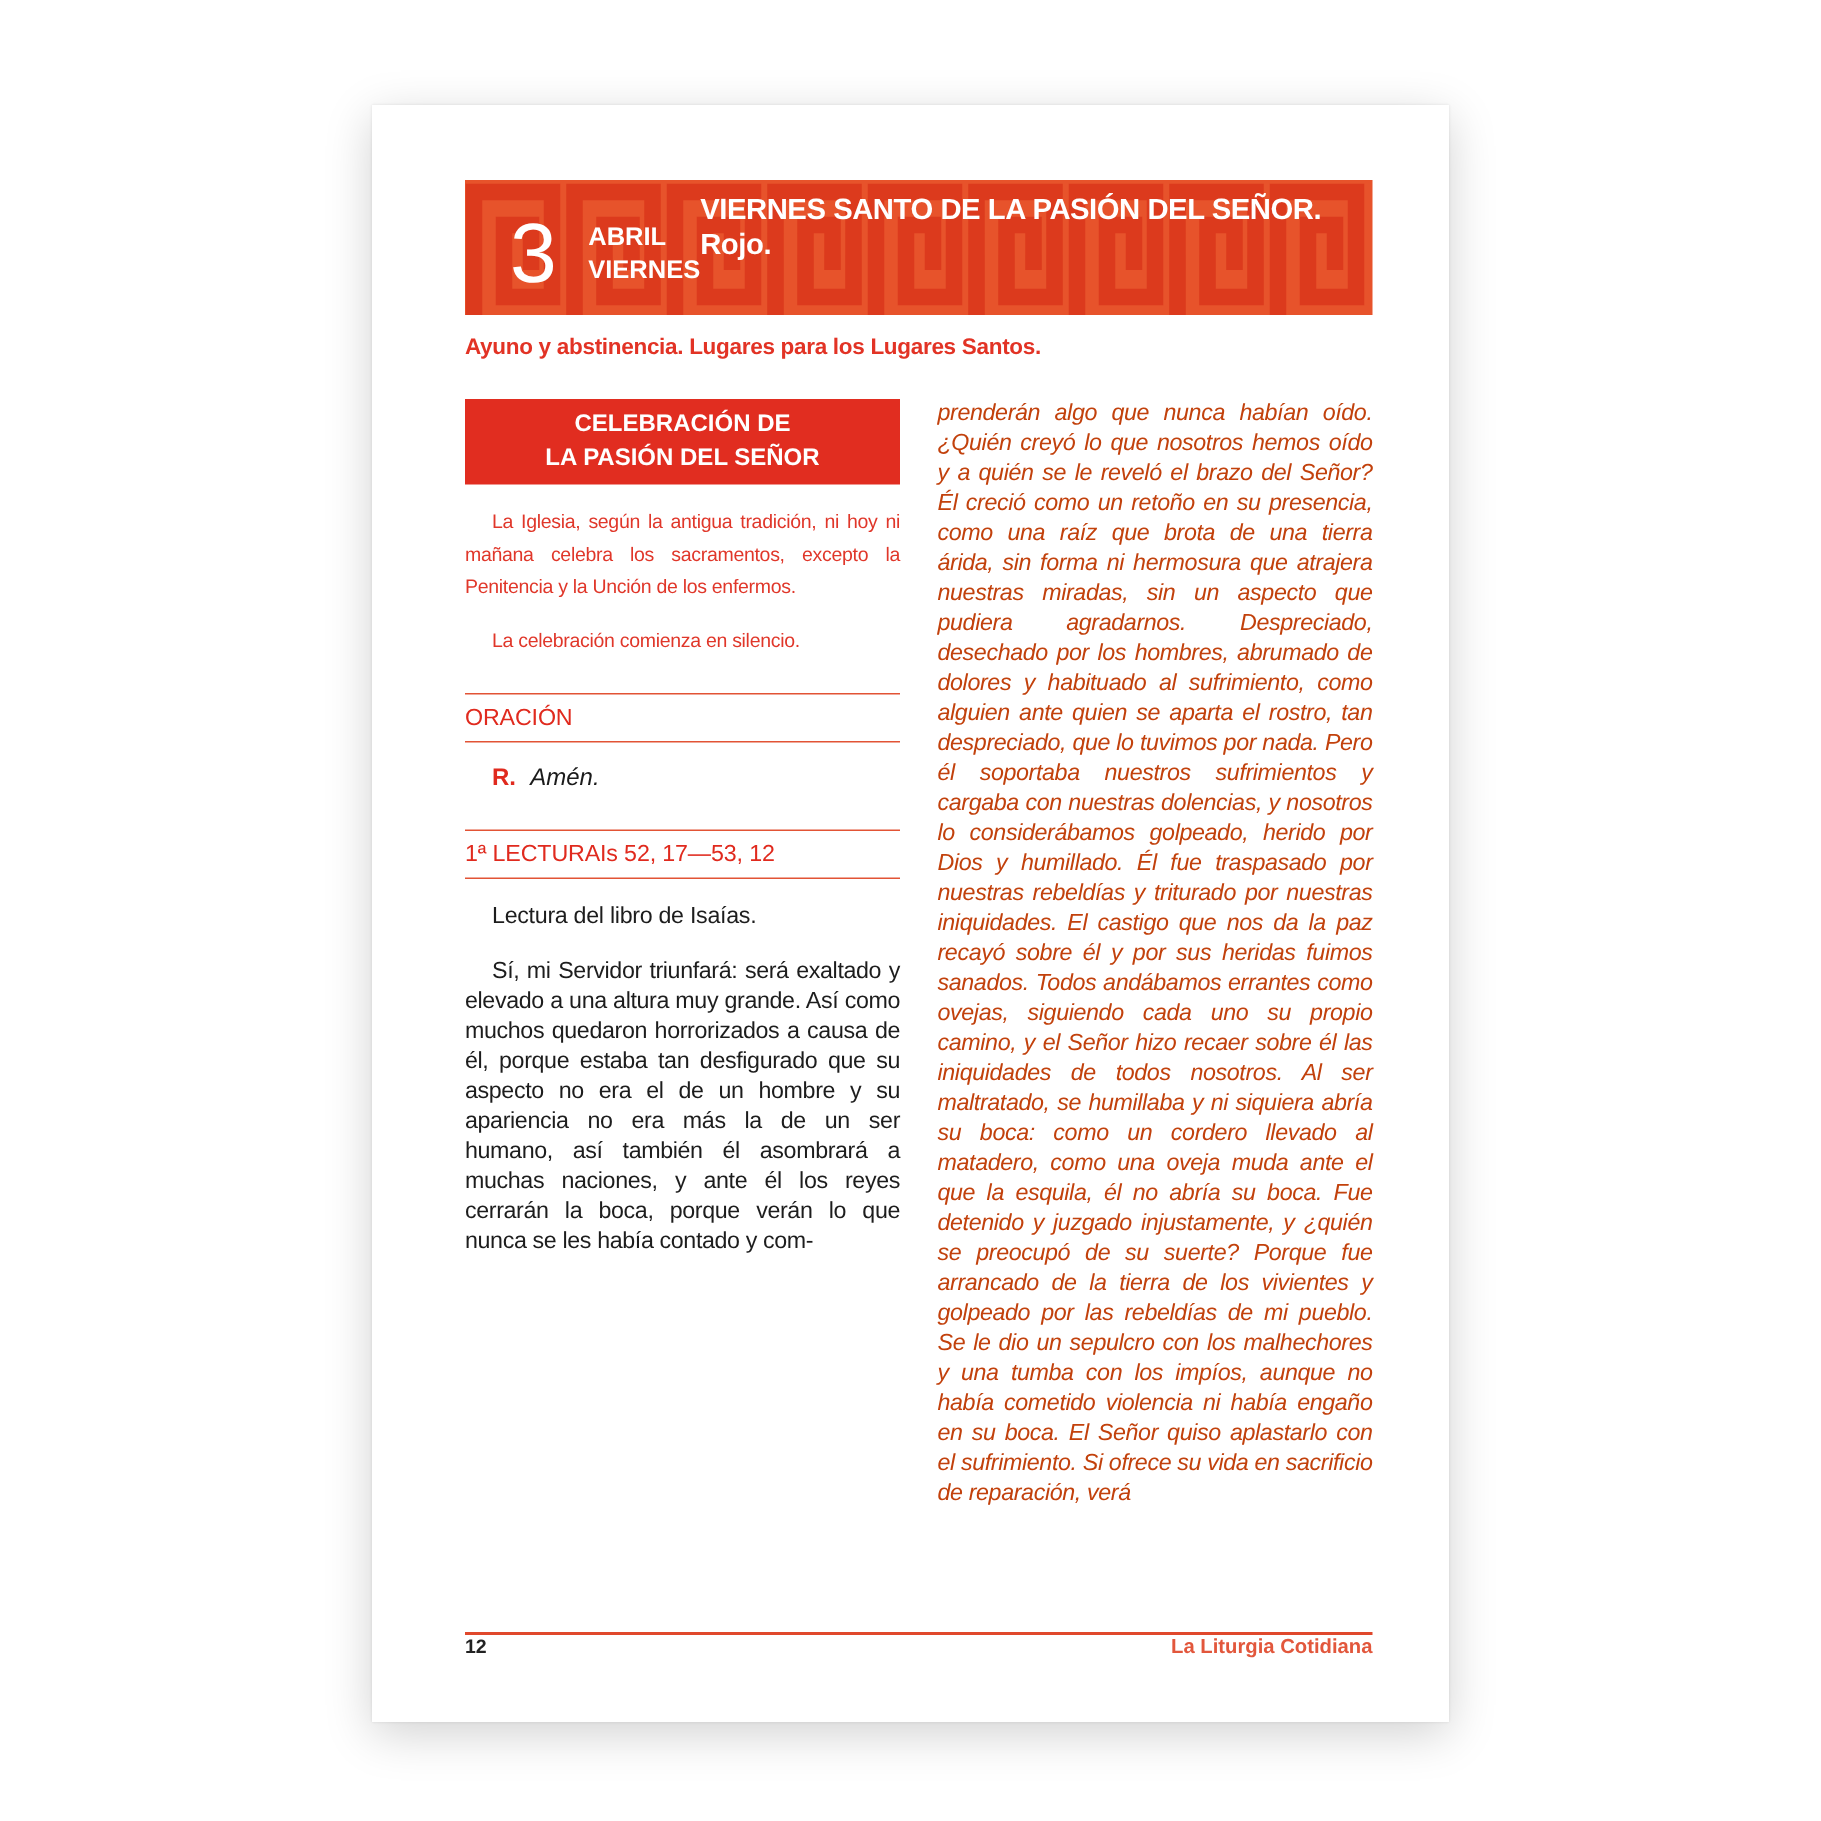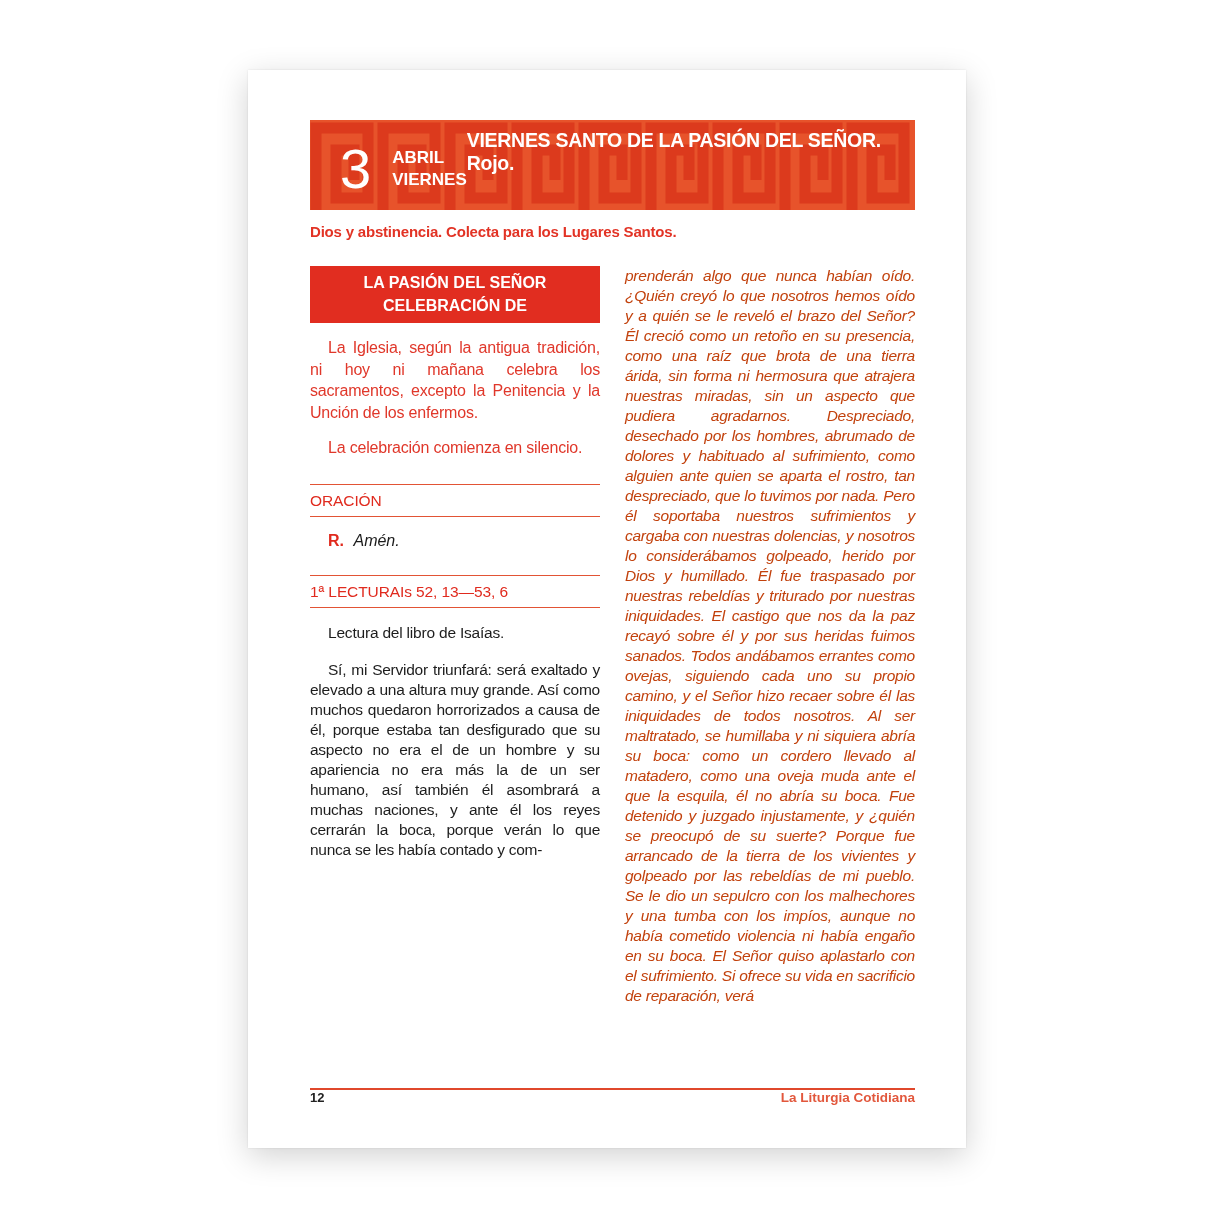--- a/index.html
+++ b/index.html
@@ -39,21 +39,21 @@
 
   
   .columns { display:flex; gap:25px; margin-top:26px; }
   .col { width:290px; }
 
   .section-box {
     background:#e12d20; color:#ffffff; font-weight:bold; text-align:center;
     font-size:16px; line-height:23px; padding:5px 4px 6px;
   }
 
-  .rubric { color:#e0372a; font-size:16px; line-height:21.5px; text-align:justify;
+  .rubric { color:#e0372a; font-size:13px; line-height:21.5px; text-align:justify;
             text-indent:18px; margin-top:14px; letter-spacing:-0.2px; }
 
   .rule-heading {
     margin-top:25px; border-top:1.5px solid #e25335; border-bottom:1.5px solid #e25335;
     padding:7px 0 6px; color:#e02a1e; font-weight:normal; font-size:15.5px;
     display:flex; justify-content:flex-start; letter-spacing:-0.1px;
   }
 
   .prayer { margin-top:16px; color:#1b1b1b; font-weight:bold; font-size:16px;
             line-height:22px; text-align:justify; text-indent:18px; letter-spacing:-0.3px; }
@@ -101,47 +101,47 @@
       <div class="banner-content">
         <div class="day-number">3</div>
         <div class="day-meta">
           <div>ABRIL</div>
           <div>VIERNES</div>
         </div>
         <div class="banner-title">VIERNES SANTO DE LA PASIÓN DEL SEÑOR. Rojo.</div>
       </div>
     </div>
 
-    <div class="notice">Dios y abstinencia. Colecta para los Lugares Santos.</div>
+    <div class="notice">Ayuno y abstinencia. Lugares para los Lugares Santos.</div>
 
     <div class="columns">
 
       <div class="col">
 
         <div class="section-box">
+          <div>CELEBRACIÓN DE</div>
           <div>LA PASIÓN DEL SEÑOR</div>
-          <div>CELEBRACIÓN DE</div>
         </div>
 
         <p class="rubric">La Iglesia, según la antigua tradición, ni hoy ni mañana celebra los sacramentos, excepto la Penitencia y la Unción de los enfermos.</p>
         <p class="rubric">La celebración comienza en silencio.</p>
 
         <div class="rule-heading">
           <span>ORACIÓN</span>
         </div>
 
 
         <p class="response">
           <span class="r-label">R.</span>
           <span class="r-text">Amén.</span>
         </p>
 
         <div class="rule-heading">
           <span>1ª LECTURA</span>
-          <span>Is 52, 13—53, 6</span>
+          <span>Is 52, 17—53, 12</span>
         </div>
 
         <p class="reading-intro">Lectura del libro de Isaías.</p>
 
         <p class="reading-body">Sí, mi Servidor triunfará: será exaltado y elevado a una altura muy grande. Así como muchos quedaron horrorizados a causa de él, porque estaba tan desfigurado que su aspecto no era el de un hombre y su apariencia no era más la de un ser humano, así también él asombrará a muchas naciones, y ante él los reyes cerrarán la boca, porque verán lo que nunca se les había contado y com-</p>
       </div>
 
       <div class="col">
         <p class="reading-cont">prenderán algo que nunca habían oído. ¿Quién creyó lo que nosotros hemos oído y a quién se le reveló el brazo del Señor? Él creció como un retoño en su presencia, como una raíz que brota de una tierra árida, sin forma ni hermosura que atrajera nuestras miradas, sin un aspecto que pudiera agradarnos. Despreciado, desechado por los hombres, abrumado de dolores y habituado al sufrimiento, como alguien ante quien se aparta el rostro, tan despreciado, que lo tuvimos por nada. Pero él soportaba nuestros sufrimientos y cargaba con nuestras dolencias, y nosotros lo considerábamos golpeado, herido por Dios y humillado. Él fue traspasado por nuestras rebeldías y triturado por nuestras iniquidades. El castigo que nos da la paz recayó sobre él y por sus heridas fuimos sanados. Todos andábamos errantes como ovejas, siguiendo cada uno su propio camino, y el Señor hizo recaer sobre él las iniquidades de todos nosotros. Al ser maltratado, se humillaba y ni siquiera abría su boca: como un cordero llevado al matadero, como una oveja muda ante el que la esquila, él no abría su boca. Fue detenido y juzgado injustamente, y ¿quién se preocupó de su suerte? Porque fue arrancado de la tierra de los vivientes y golpeado por las rebeldías de mi pueblo. Se le dio un sepulcro con los malhechores y una tumba con los impíos, aunque no había cometido violencia ni había engaño en su boca. El Señor quiso aplastarlo con el sufrimiento. Si ofrece su vida en sacrificio de reparación, verá</p>
       </div>

